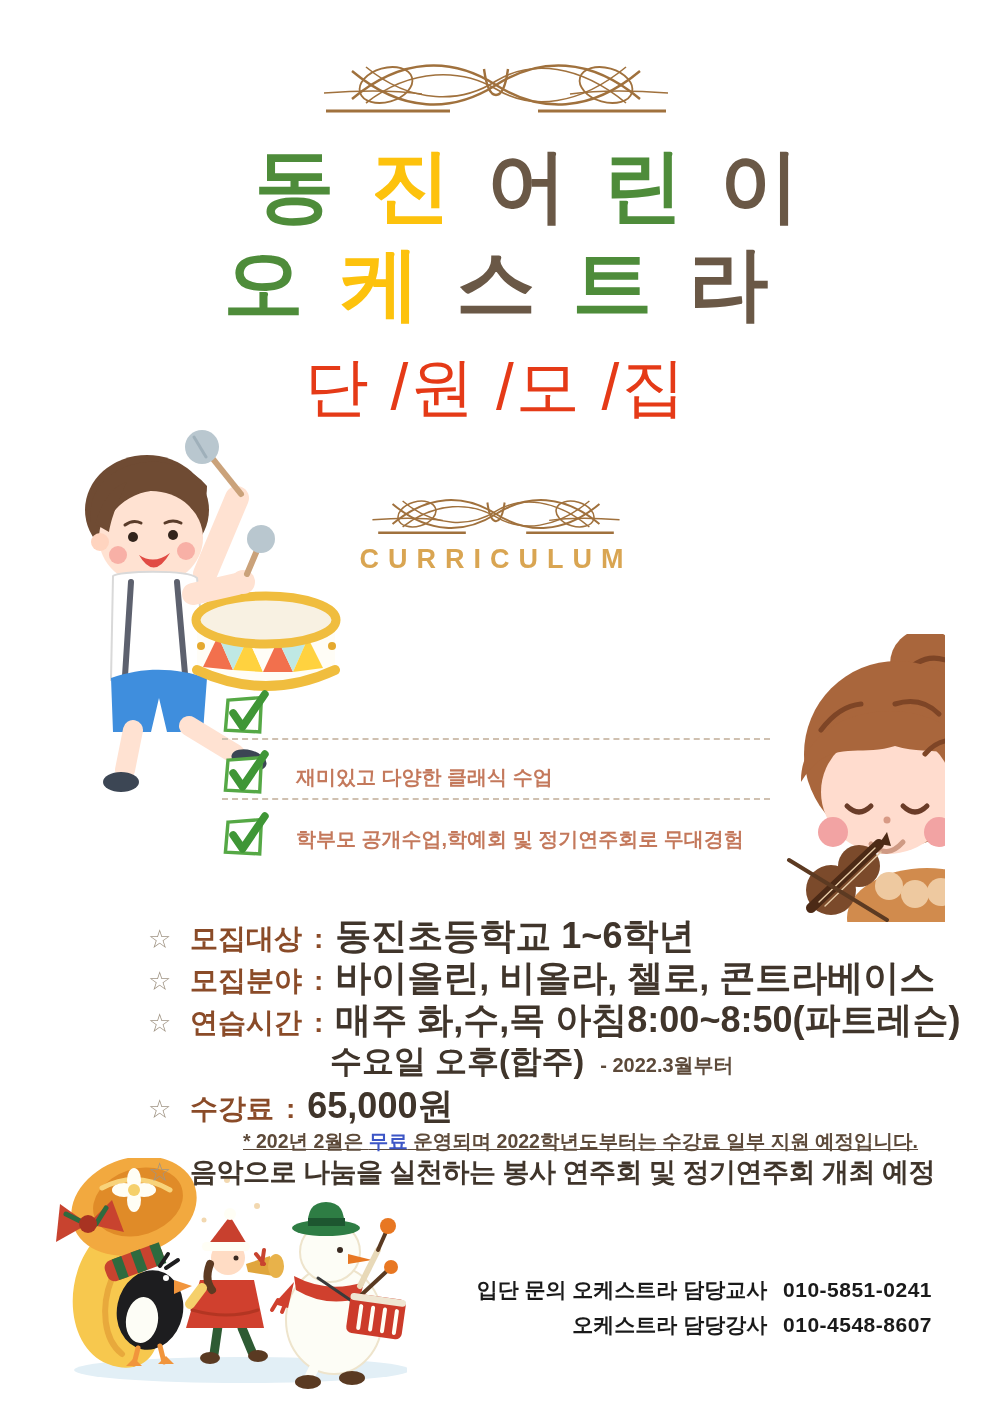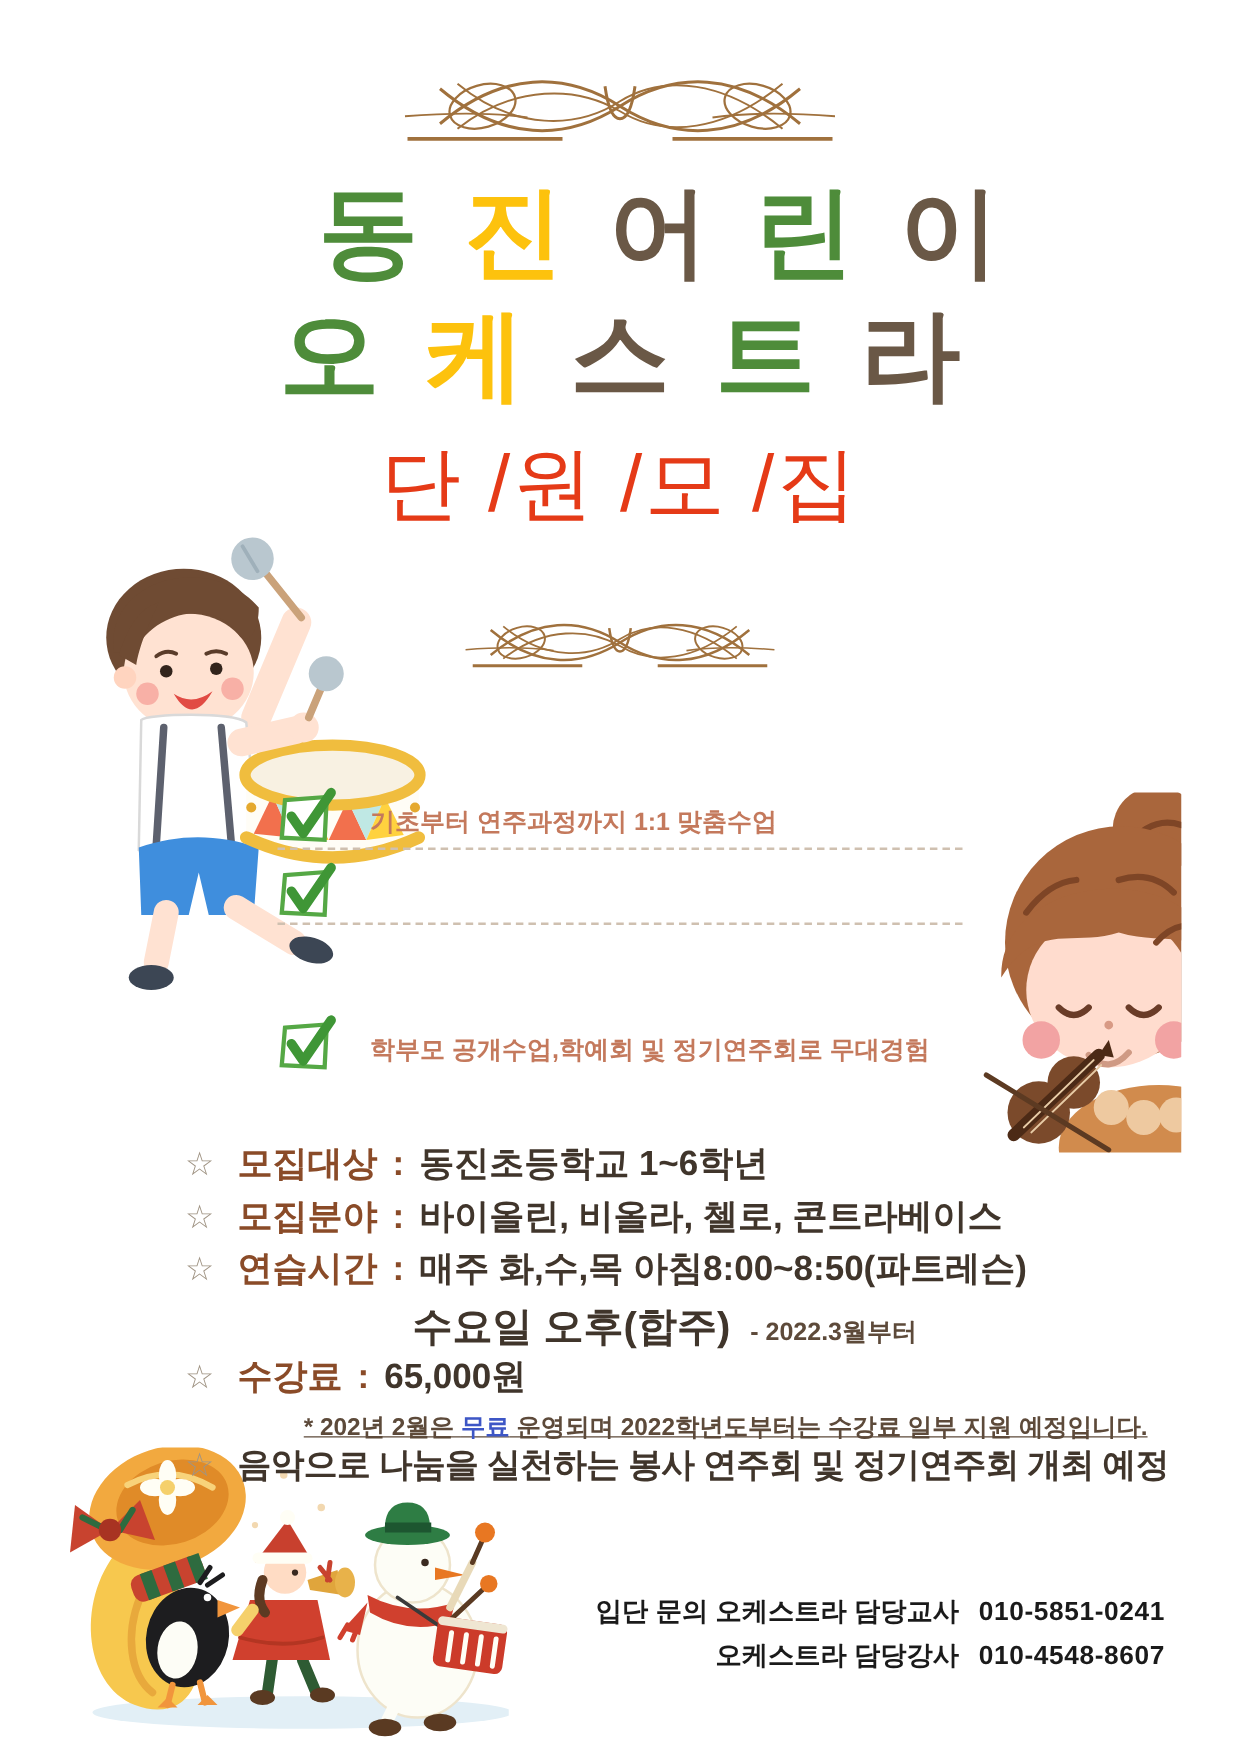--- a/index.html
+++ b/index.html
@@ -28,21 +28,21 @@
   .cr1{top:636px;} .cr2{top:696px;} .cr3{top:756px;} .cr4{top:818px;}
   
   .boy-illustration{position:absolute;left:55px;top:424px;width:292px;height:374px;z-index:1;}
   .girl-illustration{position:absolute;left:775px;top:634px;width:170px;height:288px;z-index:1;}
   .band-illustration{position:absolute;left:42px;top:1158px;width:365px;height:242px;z-index:1;}
   
   .info-row{position:absolute;left:148px;display:flex;align-items:baseline;z-index:4;white-space:nowrap;}
   .info-row .star{font-size:26px;color:var(--star_gray);width:42px;flex:0 0 auto;}
   .info-row .label{font-size:28px;font-weight:bold;color:var(--label_brown);}
   .info-row .colon{font-size:28px;font-weight:bold;color:var(--label_brown);margin:0 12px;}
-  .info-row .value{font-size:28px;font-weight:bold;color:var(--value_dark);}
+  .info-row .value{font-size:36px;font-weight:bold;color:var(--value_dark);}
   .ir1{top:912px;} .ir2{top:954px;} .ir3{top:996px;} .ir4{top:1082px;}
   .schedule-line2{position:absolute;left:330px;top:1040px;z-index:4;white-space:nowrap;display:flex;align-items:baseline;}
   .schedule-line2 .big{font-size:32px;font-weight:bold;color:var(--value_dark);}
   .schedule-line2 .small{font-size:20px;font-weight:600;color:var(--note_brown);margin-left:16px;margin-top:12px;}
   .fee-note{position:absolute;left:243px;top:1128px;z-index:4;font-size:19.5px;font-weight:600;color:var(--note_brown);white-space:nowrap;text-decoration:underline;}
   .fee-note .hl{color:var(--highlight_blue);}
   .ir-extra{top:1154px;}
   .ir-extra .value{font-size:27px;letter-spacing:-0.5px;}
   
   .contact{position:absolute;right:60px;top:1272px;text-align:right;z-index:4;}
@@ -140,33 +140,34 @@
       <path d="M30,16 C80,58 130,58 174,30 C218,2 268,2 318,44" stroke-width="2.8"></path>
       <path d="M44,48 C90,12 140,14 174,34 C210,56 258,50 304,12" stroke-width="2"></path>
       <path d="M44,12 C90,50 140,48 174,26 C210,4 258,10 304,48" stroke-width="2"></path>
       <ellipse cx="64" cy="30" rx="27" ry="17" stroke-width="2.2" transform="rotate(-16 64 30)"></ellipse>
       <ellipse cx="284" cy="30" rx="27" ry="17" stroke-width="2.2" transform="rotate(16 284 30)"></ellipse>
       <path d="M162,14 C165,36 170,40 174,40 C178,40 183,36 186,14" stroke-width="2.8"></path>
       <path d="M10,56 L132,56" stroke-width="3.4"></path>
       <path d="M216,56 L338,56" stroke-width="3.4"></path>
     </g>
   </svg>
-
-  <div class="check-row cr1 dashed">
-    <svg class="checkbox" viewBox="0 0 56 56">
-      <polygon points="7,13 46,10 44,50 4,48" fill="#ffffff" stroke="var(--check_green)" stroke-width="4"></polygon>
-      <path d="M13,28 L24,44 L50,6" fill="none" stroke="var(--check_dark)" stroke-width="9" stroke-linecap="round" stroke-linejoin="round"></path>
-    </svg>
-    <span class="check-label">기초부터 연주과정까지 1:1 맞춤수업</span>
-  </div>
+  <div class="curriculum-heading">CURRICULUM</div>
+
   <div class="check-row cr2 dashed">
     <svg class="checkbox" viewBox="0 0 56 56">
       <polygon points="7,13 46,10 44,50 4,48" fill="#ffffff" stroke="var(--check_green)" stroke-width="4"></polygon>
       <path d="M13,28 L24,44 L50,6" fill="none" stroke="var(--check_dark)" stroke-width="9" stroke-linecap="round" stroke-linejoin="round"></path>
     </svg>
+  </div>
+  <div class="check-row cr3 dashed">
+    <svg class="checkbox" viewBox="0 0 56 56">
+      <polygon points="7,13 46,10 44,50 4,48" fill="#ffffff" stroke="var(--check_green)" stroke-width="4"></polygon>
+      <path d="M13,28 L24,44 L50,6" fill="none" stroke="var(--check_dark)" stroke-width="9" stroke-linecap="round" stroke-linejoin="round"></path>
+    </svg>
+    <span class="check-label">재미있고 다양한 클래식 수업</span>
   </div>
   <div class="check-row cr4">
     <svg class="checkbox" viewBox="0 0 56 56">
       <polygon points="7,13 46,10 44,50 4,48" fill="#ffffff" stroke="var(--check_green)" stroke-width="4"></polygon>
       <path d="M13,28 L24,44 L50,6" fill="none" stroke="var(--check_dark)" stroke-width="9" stroke-linecap="round" stroke-linejoin="round"></path>
     </svg>
     <span class="check-label">학부모 공개수업,학예회 및 정기연주회로 무대경험</span>
   </div>
 
   <svg class="girl-illustration" viewBox="0 0 170 288">

